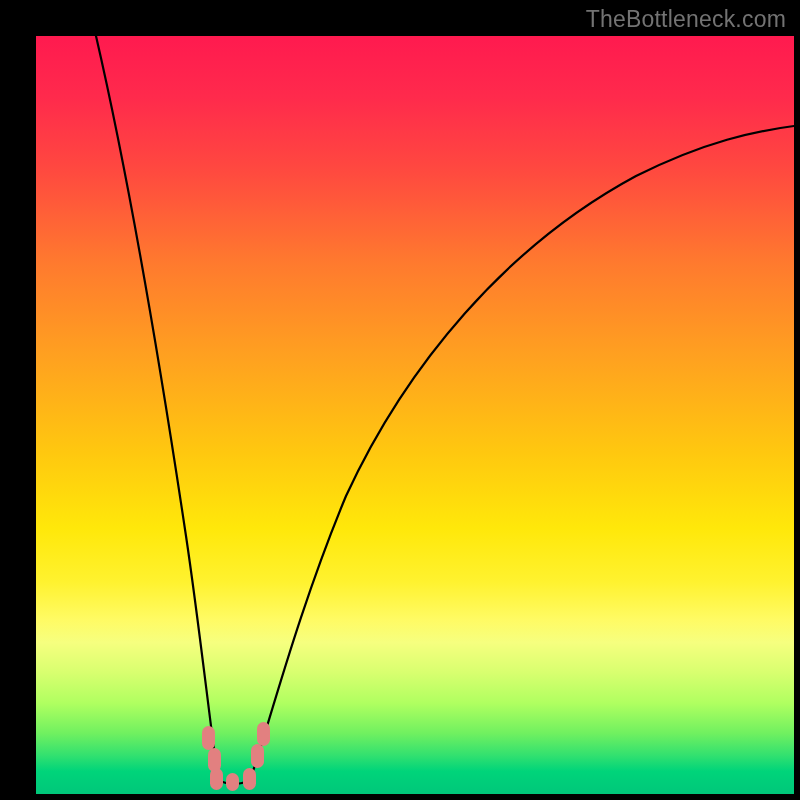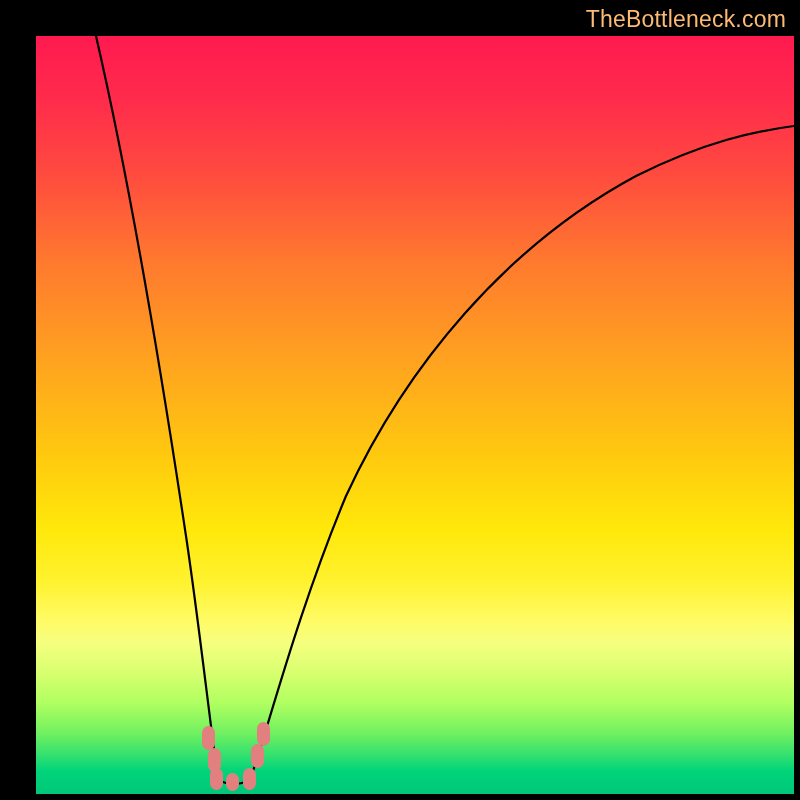--- a/index.html
+++ b/index.html
@@ -33,21 +33,21 @@
       #70f060 92%,
       #30e070 95%,
       #00d47a 97%,
       #00c77a 100%
     );
   }
   .watermark {
     position: absolute;
     top: 6px;
     right: 14px;
-    color: #fdba74;
+    color: #737373;
     font-size: 23px;
     letter-spacing: 0.2px;
     font-family: Arial, Helvetica, sans-serif;
   }
   svg.curve {
     position: absolute;
     left: 0;
     top: 0;
     width: 758px;
     height: 758px;

